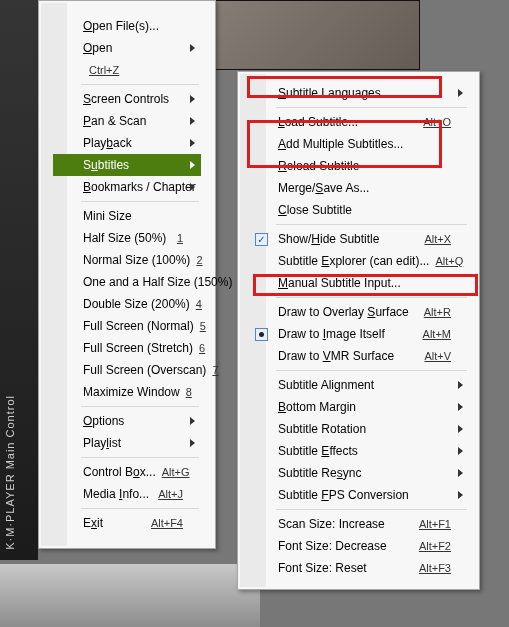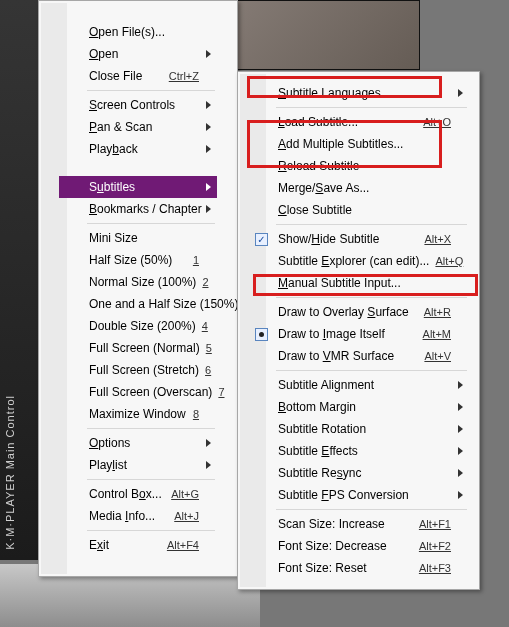--- a/index.html
+++ b/index.html
@@ -1,26 +1,26 @@
 <!DOCTYPE html>
 <html><head>
 <meta charset="utf-8">
 <style>
   * { box-sizing: border-box; margin: 0; padding: 0; }
   html, body { width: 509px; height: 627px; overflow: hidden; font-family: "Segoe UI", Tahoma, sans-serif; font-size: 12px; background: #777; }
   .stage { position: relative; width: 509px; height: 627px; }
   .video-bg { position: absolute; left: 0; top: 0; width: 420px; height: 70px; background: linear-gradient(135deg,#b8aea8,#897f79 40%,#655c55); border: 1px solid #111; }
   .sidebar { position: absolute; left: 0; top: 0; width: 38px; height: 560px; background: linear-gradient(#353535,#1b1b1b); }
   .sidebar-text { position: absolute; left: 4px; bottom: 10px; color: #d0d0d0; font-size: 11px; writing-mode: vertical-rl; transform: rotate(180deg); letter-spacing: 1px; }
-  .main-menu { position: absolute; left: 38px; top: 0; width: 200px; background: #f7f7f7; border: 1px solid #a7a7a7; box-shadow: 2px 2px 4px rgba(0,0,0,0.35); padding: 20px; }
+  .main-menu { position: absolute; left: 38px; top: 0; width: 178px; background: #f7f7f7; border: 1px solid #a7a7a7; box-shadow: 2px 2px 4px rgba(0,0,0,0.35); padding: 14px; }
   .sub-menu { position: absolute; left: 237px; top: 71px; width: 243px; background: #f7f7f7; border: 1px solid #a7a7a7; box-shadow: 2px 2px 4px rgba(0,0,0,0.35); padding: 10px; }
   .gutter { position: absolute; left: 2px; top: 2px; bottom: 2px; width: 26px; background: #eaeaea; }
   .items { position: relative; }
   .mi { position: relative; display: flex; align-items: center; height: 22px; padding-left: 30px; padding-right: 18px; cursor: default; white-space: nowrap; }
-  .mi.sel { background: #701a75; color: #fff; margin-top: 16px; }
+  .mi.sel { background: #4d7c0f; color: #fff; }
   .mi .lbl { flex: 1; }
   .mi .sc { color: #333; font-size: 11px; padding-left: 6px; text-decoration: underline; }
   .sep { height: 1px; margin: 3px 2px 3px 28px; background: #d7d7d7; }
   .arrow { position: absolute; right: 6px; top: 50%; transform: translateY(-50%); width: 0; height: 0; border-top: 4px solid transparent; border-bottom: 4px solid transparent; border-left: 5px solid #333; }
   .mi.sel .arrow { border-left-color: #fff; }
   .chk { position: absolute; left: 7px; width: 13px; height: 13px; border: 1px solid #5985bf; background: #e8f0ff; display: flex; align-items: center; justify-content: center; font-size: 10px; color: #1b4fa0; }
   .radio { position: absolute; left: 7px; width: 13px; height: 13px; border: 1px solid #5985bf; background: #e8f0ff; display: flex; align-items: center; justify-content: center; }
   .radio .dot { width: 5px; height: 5px; border-radius: 50%; background: #222; }
   .hl-box { border: 3px solid #d81e1e; }
   .hl1 { position: absolute; left: 247px; top: 76px; width: 195px; height: 22px; pointer-events: none; }
@@ -44,21 +44,20 @@
     <div class="gutter"></div>
     <div class="items">
       <div class="mi">
           <span class="lbl"><span><u>O</u>pen File(s)...</span></span>
         </div>
       <div class="mi">
           <span class="lbl"><span><u>O</u>pen</span></span>
           <span class="arrow"></span>
         </div>
       <div class="mi">
-          <span class="lbl">Close File</span>
           <span class="sc">Ctrl+Z</span>
         </div>
       <div class="sep"></div>
       <div class="mi">
           <span class="lbl"><span><u>S</u>creen Controls</span></span>
           <span class="arrow"></span>
         </div>
       <div class="mi">
           <span class="lbl"><span><u>P</u>an &amp; Scan</span></span>
           <span class="arrow"></span>

